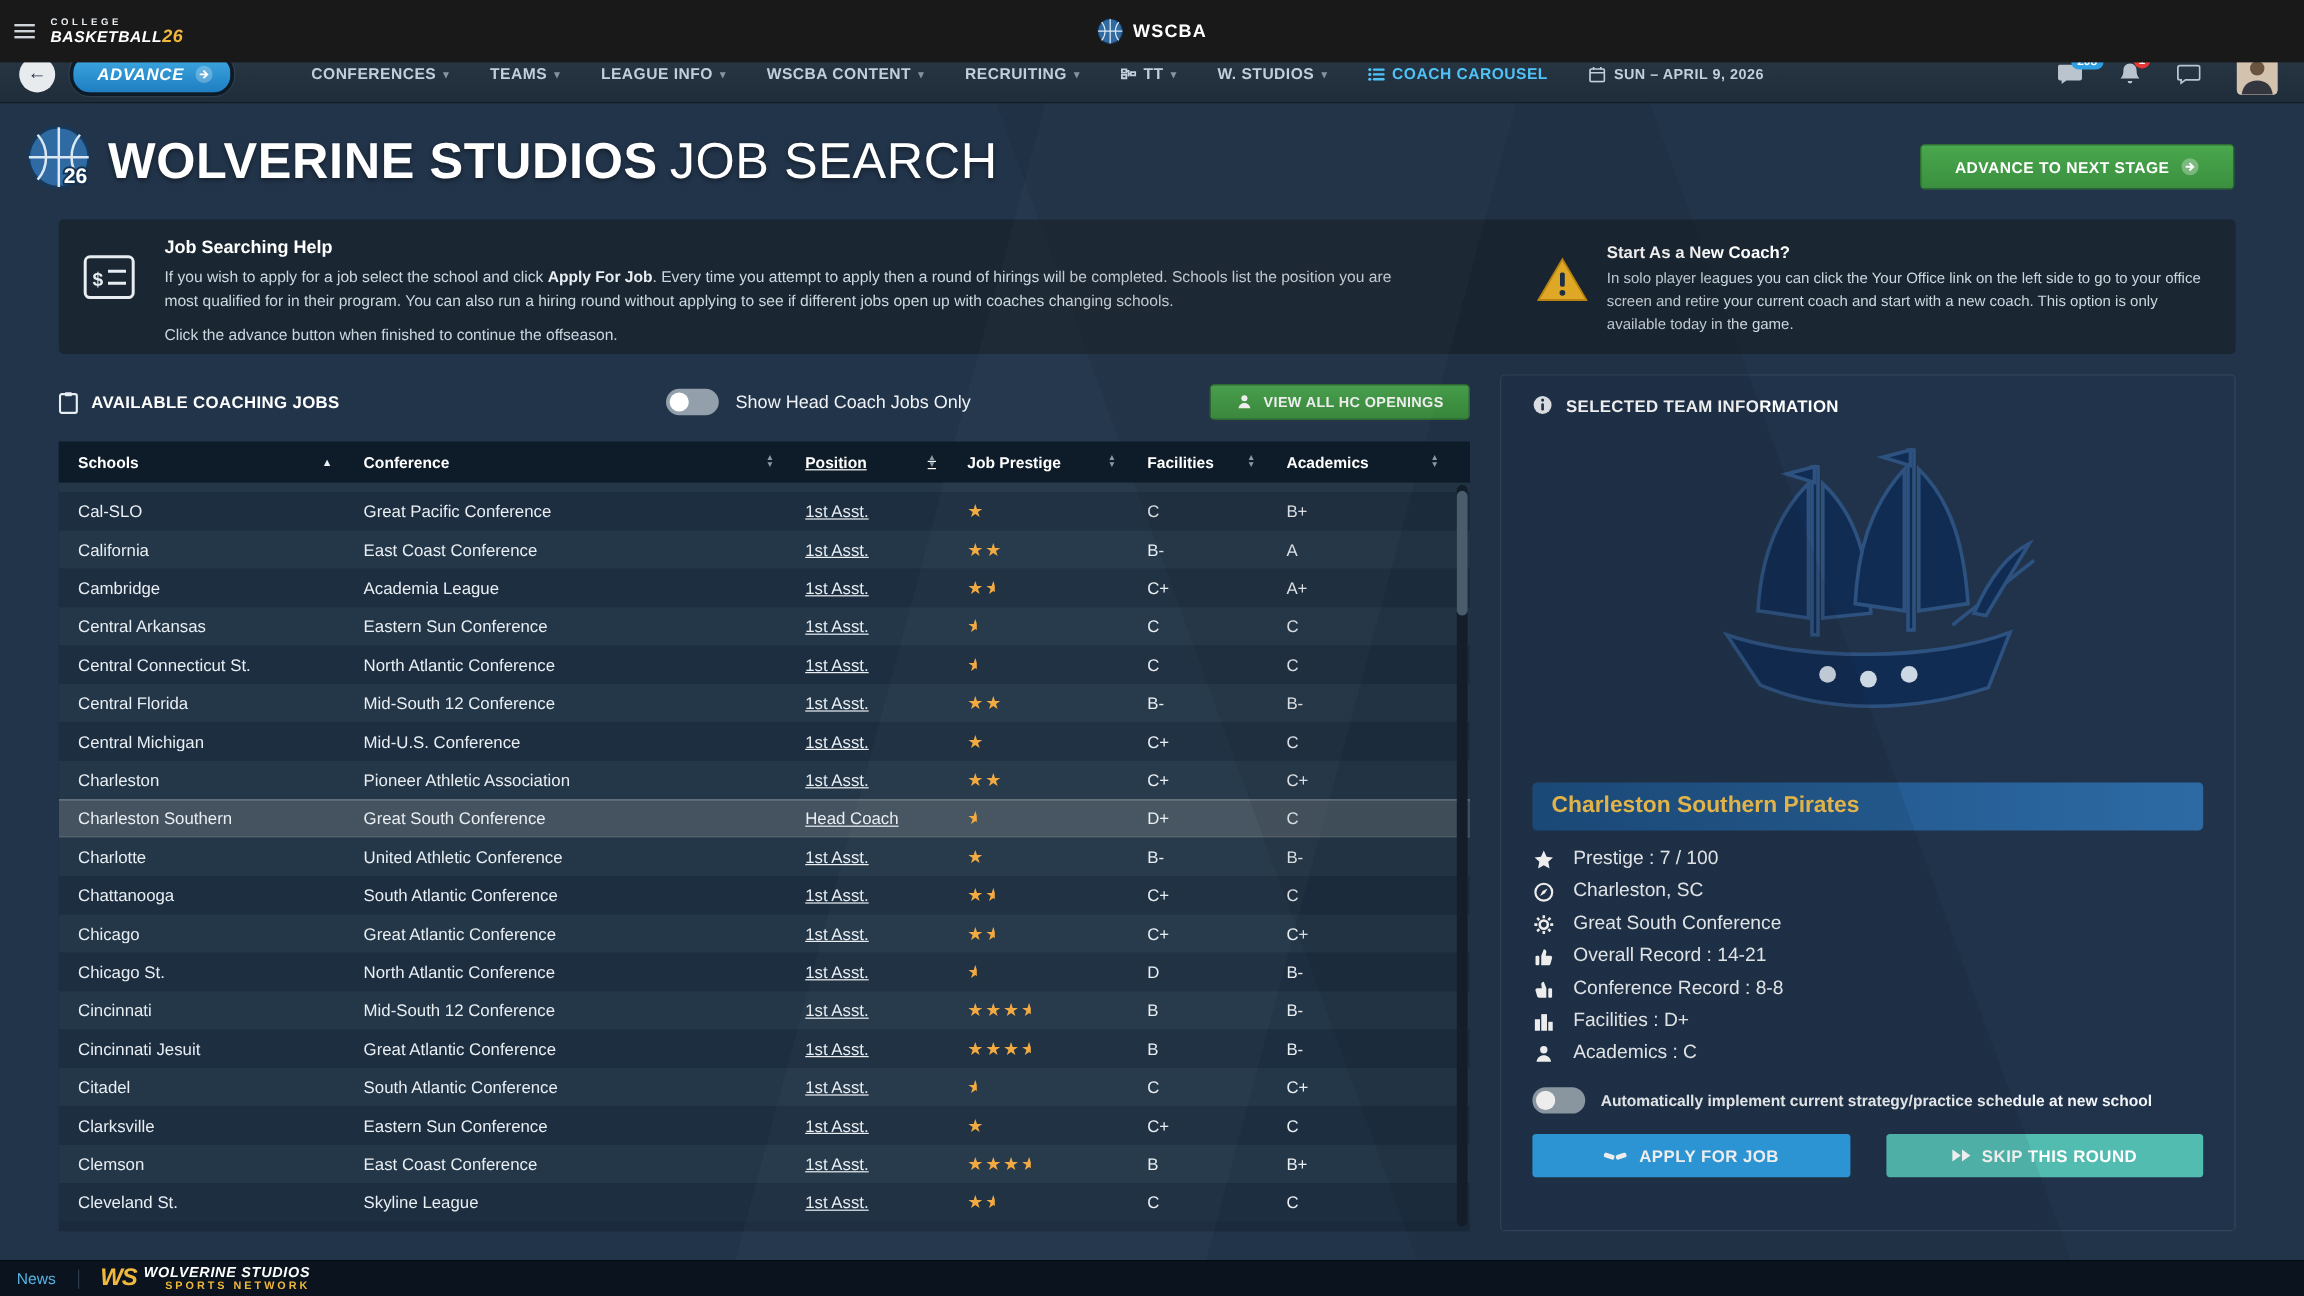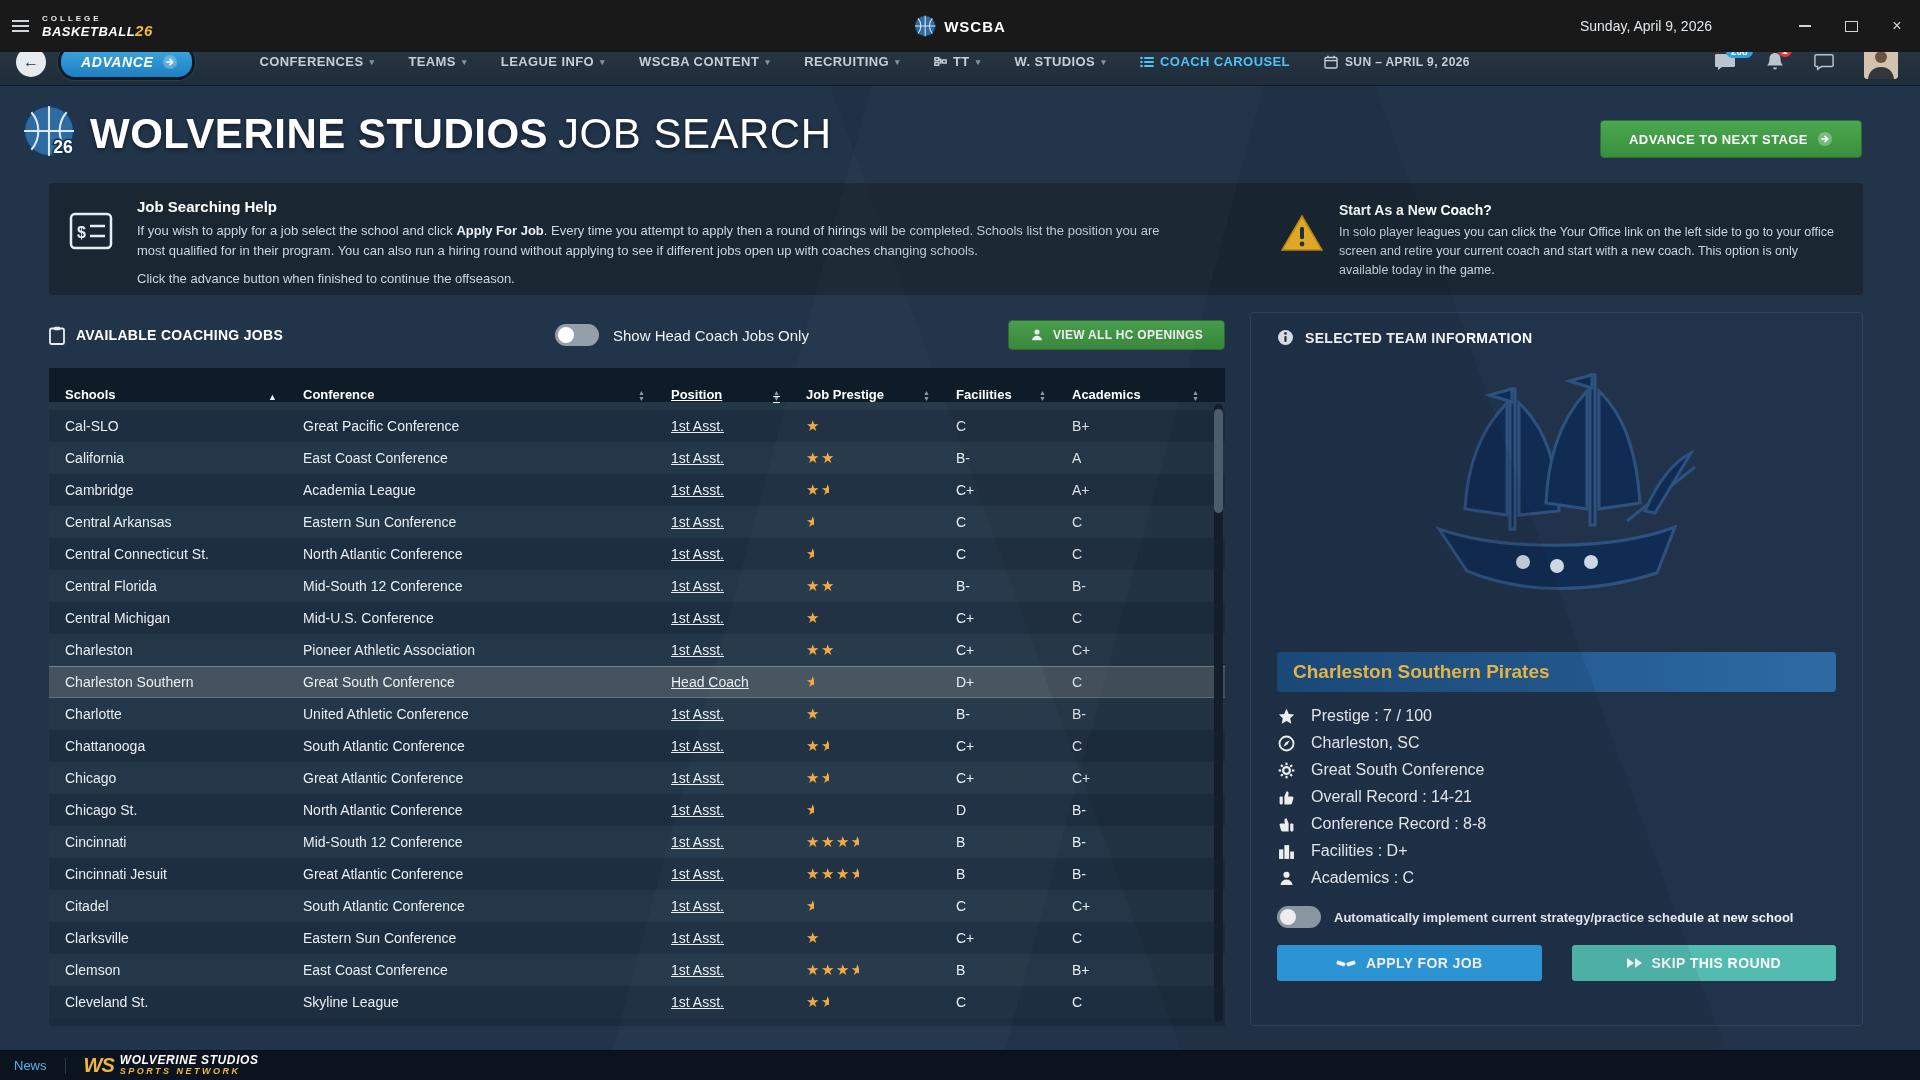--- a/index.html
+++ b/index.html
@@ -73,21 +73,21 @@
   .jobs-toolbar{position:absolute;left:49px;top:313px;width:1176px;height:44px;display:flex;align-items:center;}
   .jobs-title{display:flex;align-items:center;gap:11px;font-size:14px;font-weight:700;letter-spacing:.3px;}
   .toggle{width:44px;height:22px;border-radius:11px;background:#93a0ab;position:relative;cursor:pointer;flex:none;}
   .toggle::after{content:"";position:absolute;left:3px;top:3px;width:16px;height:16px;border-radius:50%;background:#fff;}
   .hc-toggle-group{position:absolute;left:506px;display:flex;align-items:center;gap:14px;}
   .hc-toggle-label{font-size:15px;color:#eef2f6;}
   .view-hc-btn{margin-left:auto;width:217px;height:30px;font-size:12px;letter-spacing:.3px;}
   
   .jobs-table{position:absolute;left:49px;top:368px;width:1176px;background:#1b2b3d;}
   .thead{display:flex;height:34px;background:#0e1b28;align-items:center;font-size:13px;font-weight:700;position:relative;z-index:2;}
-  .th{display:flex;align-items:flex-end;justify-content:space-between;padding:0 10px 0 16px;box-sizing:border-box;height:100%;cursor:pointer;}
+  .th{display:flex;align-items:center;justify-content:space-between;padding:0 10px 0 16px;box-sizing:border-box;height:100%;cursor:pointer;}
   .sort-single{font-size:9px;color:#eef2f6;}
   .sort-dbl{display:flex;flex-direction:column;font-size:7px;line-height:6px;color:#8b9aa8;}
   .c1{width:238px;}.c2{width:368px;gap:22px;}.c3{width:135px;text-decoration:underline;}.c4{width:150px;}.c5{width:116px;}.c6{flex:1;padding-right:26px;}
   .tbody{height:624px;overflow:hidden;position:relative;}
   .trow{display:flex;height:32px;align-items:center;font-size:14px;color:#e9eef3;cursor:pointer;}
   .trow:nth-child(odd){background:#243748;}
   .trow:nth-child(even){background:#1d2e40;}
   .trow.selected{background:#44535f;box-shadow:inset 0 1px 0 rgba(255,255,255,.28), inset 0 -1px 0 rgba(255,255,255,.18);}
   .trow.clipped{margin-top:-24px;}
   .td{padding-left:16px;box-sizing:border-box;white-space:nowrap;overflow:hidden;}
@@ -116,21 +116,21 @@
   .ff-icon i{width:0;height:0;border-top:5px solid transparent;border-bottom:5px solid transparent;border-left:7px solid #fff;display:block;}
   
   .footer{position:absolute;left:0;right:0;bottom:0;height:30px;background:#0b141e;border-top:1px solid #040a11;
     display:flex;align-items:center;padding:0 14px;box-sizing:border-box;}
   .news-link{font-size:13px;color:#55b4e5;cursor:pointer;}
   .foot-div{width:1px;height:16px;background:#2b3b4b;margin:0 18px;}
   .ws-logo{display:flex;align-items:center;gap:6px;}
   .ws-mark{font-size:20px;font-weight:700;font-style:italic;color:#f0b83c;letter-spacing:-1px;}
   .ws-text{display:flex;flex-direction:column;line-height:1.05;}
   .ws-text .t1{font-size:12px;font-weight:700;font-style:italic;color:#fff;letter-spacing:.6px;}
-  .ws-text .t2{font-size:9px;font-weight:700;font-style:italic;color:#f0b83c;letter-spacing:2.5px;}
+  .ws-text .t2{font-size:9px;font-weight:700;color:#f0b83c;letter-spacing:2.5px;text-align:right;}
   svg{display:block;}
 </style>
 </head>
 <body>
 
 <div class="titlebar">
   <div class="hamburger">
       <i></i>
       <i></i>
       <i></i>
@@ -145,32 +145,20 @@
           <circle cx="26" cy="26" r="24" fill="#2f6ba2" stroke="#16395c" stroke-width="2"></circle>
           <g stroke="#dce8f2" stroke-width="2.5" fill="none">
             <line x1="26" y1="2" x2="26" y2="50"></line>
             <line x1="2" y1="26" x2="50" y2="26"></line>
             <path d="M9 8 C18 18 18 34 9 44"></path>
             <path d="M43 8 C34 18 34 34 43 44"></path>
           </g>
         </svg>
     </span>
     <span class="brand">WSCBA</span>
-  </div>
-  <div class="tb-right">
-    <span class="tb-date">Sunday, April 9, 2026</span>
-    <div class="winbtn">
-        <span class="min"></span>
-      </div>
-    <div class="winbtn">
-        <span class="max"></span>
-      </div>
-    <div class="winbtn">
-        <span class="cls">×</span>
-      </div>
   </div>
 </div>
 
 <div class="navbar">
   <div class="back-btn">←</div>
   <div class="advance-btn">
     <span>ADVANCE</span>
     <svg width="16" height="16" viewBox="0 0 18 18">
         <circle cx="9" cy="9" r="8" fill="rgba(255,255,255,0.25)"></circle>
         <path d="M5 9h6M8.5 5.5 12 9l-3.5 3.5" stroke="#fff" stroke-width="1.8" fill="none"></path>

